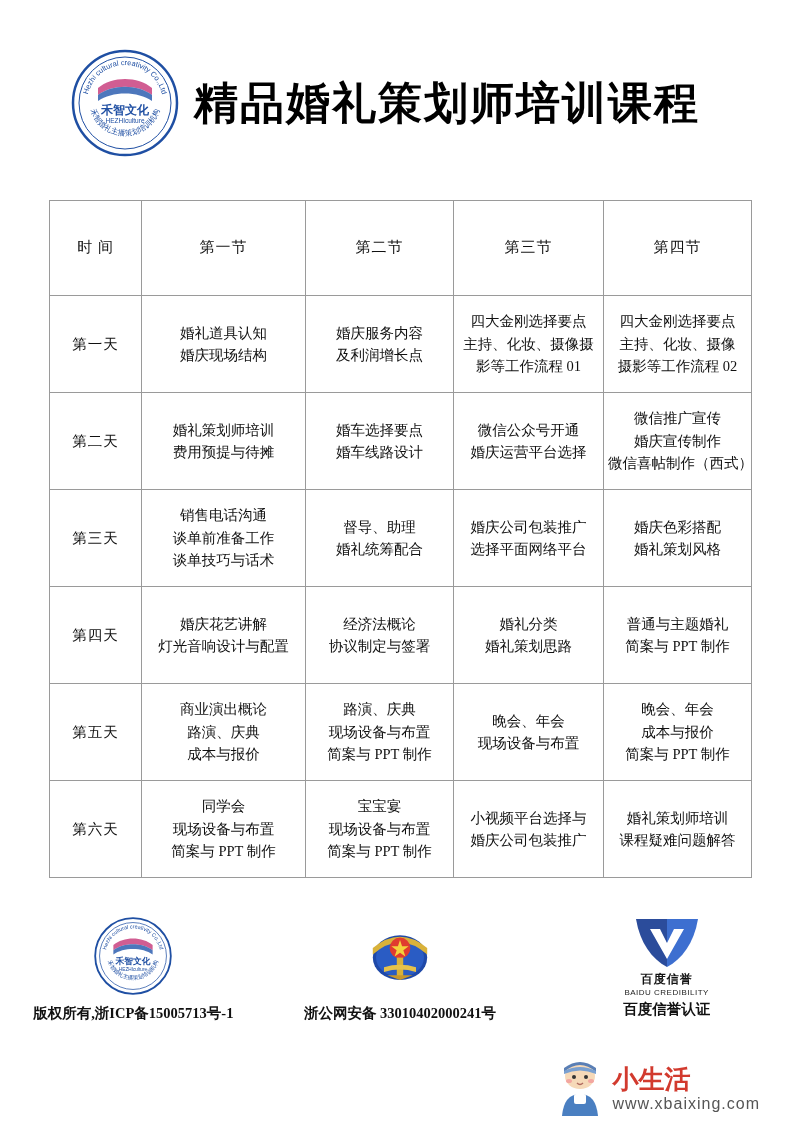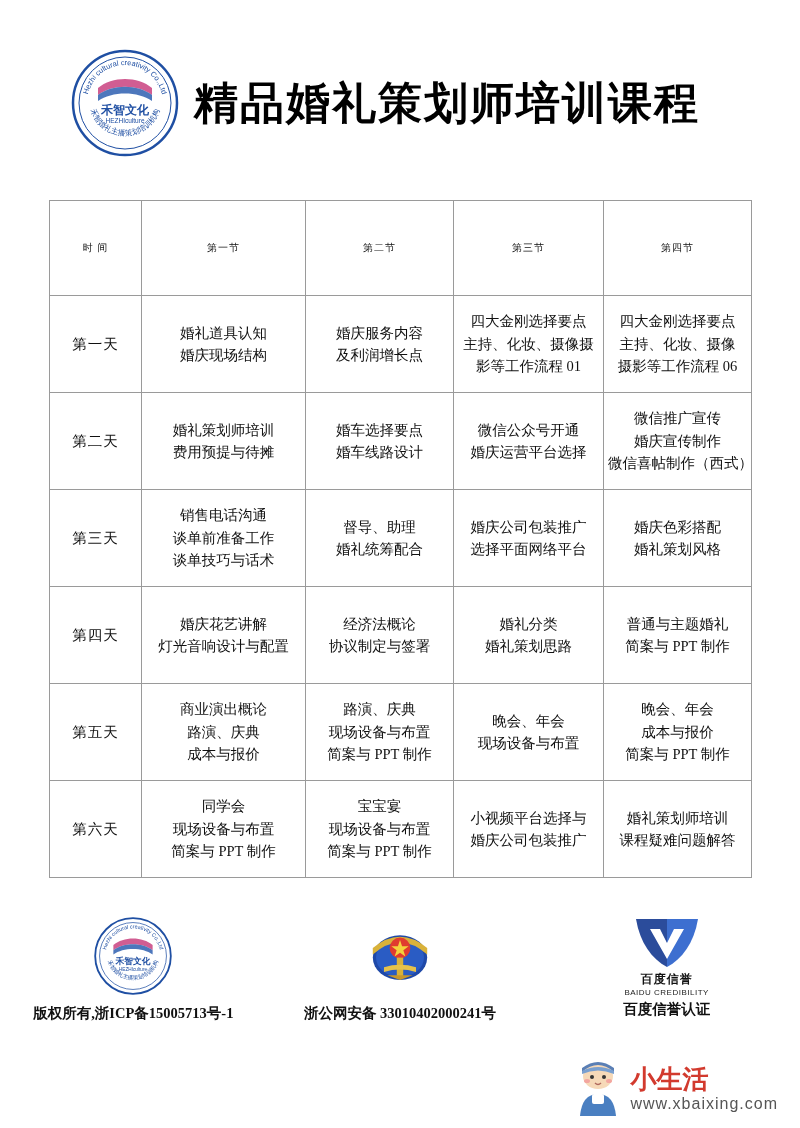--- a/index.html
+++ b/index.html
@@ -58,21 +58,21 @@
     text-align: center;
     vertical-align: middle;
     font-size: 14.5px;
     line-height: 1.55;
     padding: 10px 4px;
     font-family: "Liberation Serif", serif;
   }
   table.schedule thead th {
     height: 74px;
     font-weight: normal;
-    font-size: 10px;
+    font-size: 15px;
     letter-spacing: 1px;
   }
   table.schedule tbody td {
     height: 76px;
   }
   col.c0 { width: 92px; }
   col.c1 { width: 164px; }
   col.c2 { width: 148px; }
   col.c3 { width: 150px; }
   col.c4 { width: 148px; }
@@ -107,21 +107,21 @@
   }
 
   
   .baidu-v { width: 74px; height: 56px; }
   .baidu-text { font-size: 12px; font-weight: bold; letter-spacing: 1px; }
   .baidu-en { font-size: 8px; letter-spacing: .5px; color: #222; font-family: "Liberation Sans", sans-serif; font-weight: normal;}
 
   
   .watermark {
     position: absolute;
-    right: 22px;
+    right: 40px;
     bottom: 10px;
     display: flex;
     align-items: center;
   }
   .wm-figure { width: 52px; height: 58px; }
   .wm-texts { margin-left: 6px; }
   .wm-title {
     font-size: 26px;
     font-weight: bold;
     color: #d23a2e;
@@ -193,21 +193,21 @@
             <span>及利润增长点</span>
           </td>
           <td class="cell-lines">
             <span>四大金刚选择要点</span>
             <span>主持、化妆、摄像摄</span>
             <span>影等工作流程 01</span>
           </td>
           <td class="cell-lines">
             <span>四大金刚选择要点</span>
             <span>主持、化妆、摄像</span>
-            <span>摄影等工作流程 06</span>
+            <span>摄影等工作流程 02</span>
           </td>
         </tr>
         <tr>
           <td class="daycell">第二天</td>
           <td class="cell-lines">
             <span>婚礼策划师培训</span>
             <span>费用预提与待摊</span>
           </td>
           <td class="cell-lines">
             <span>婚车选择要点</span>

